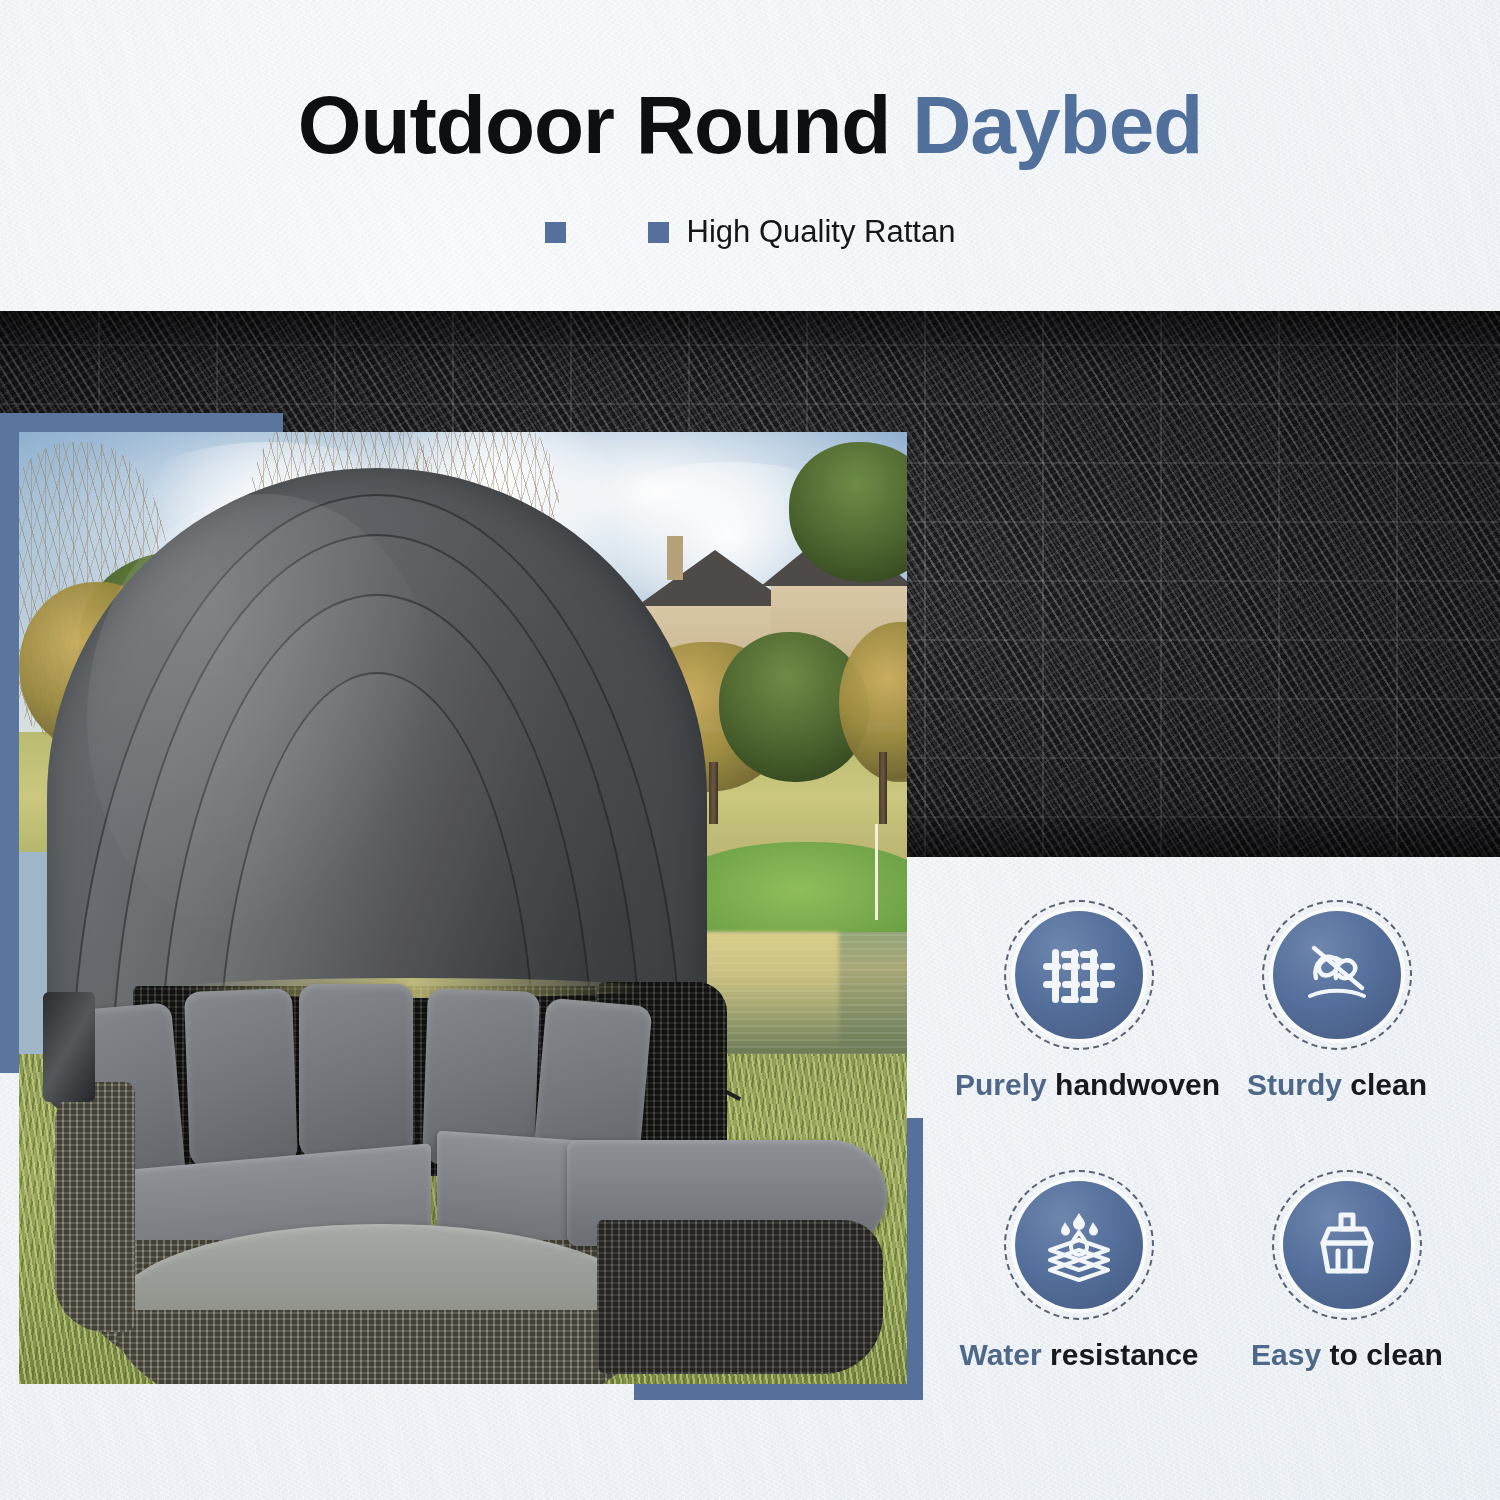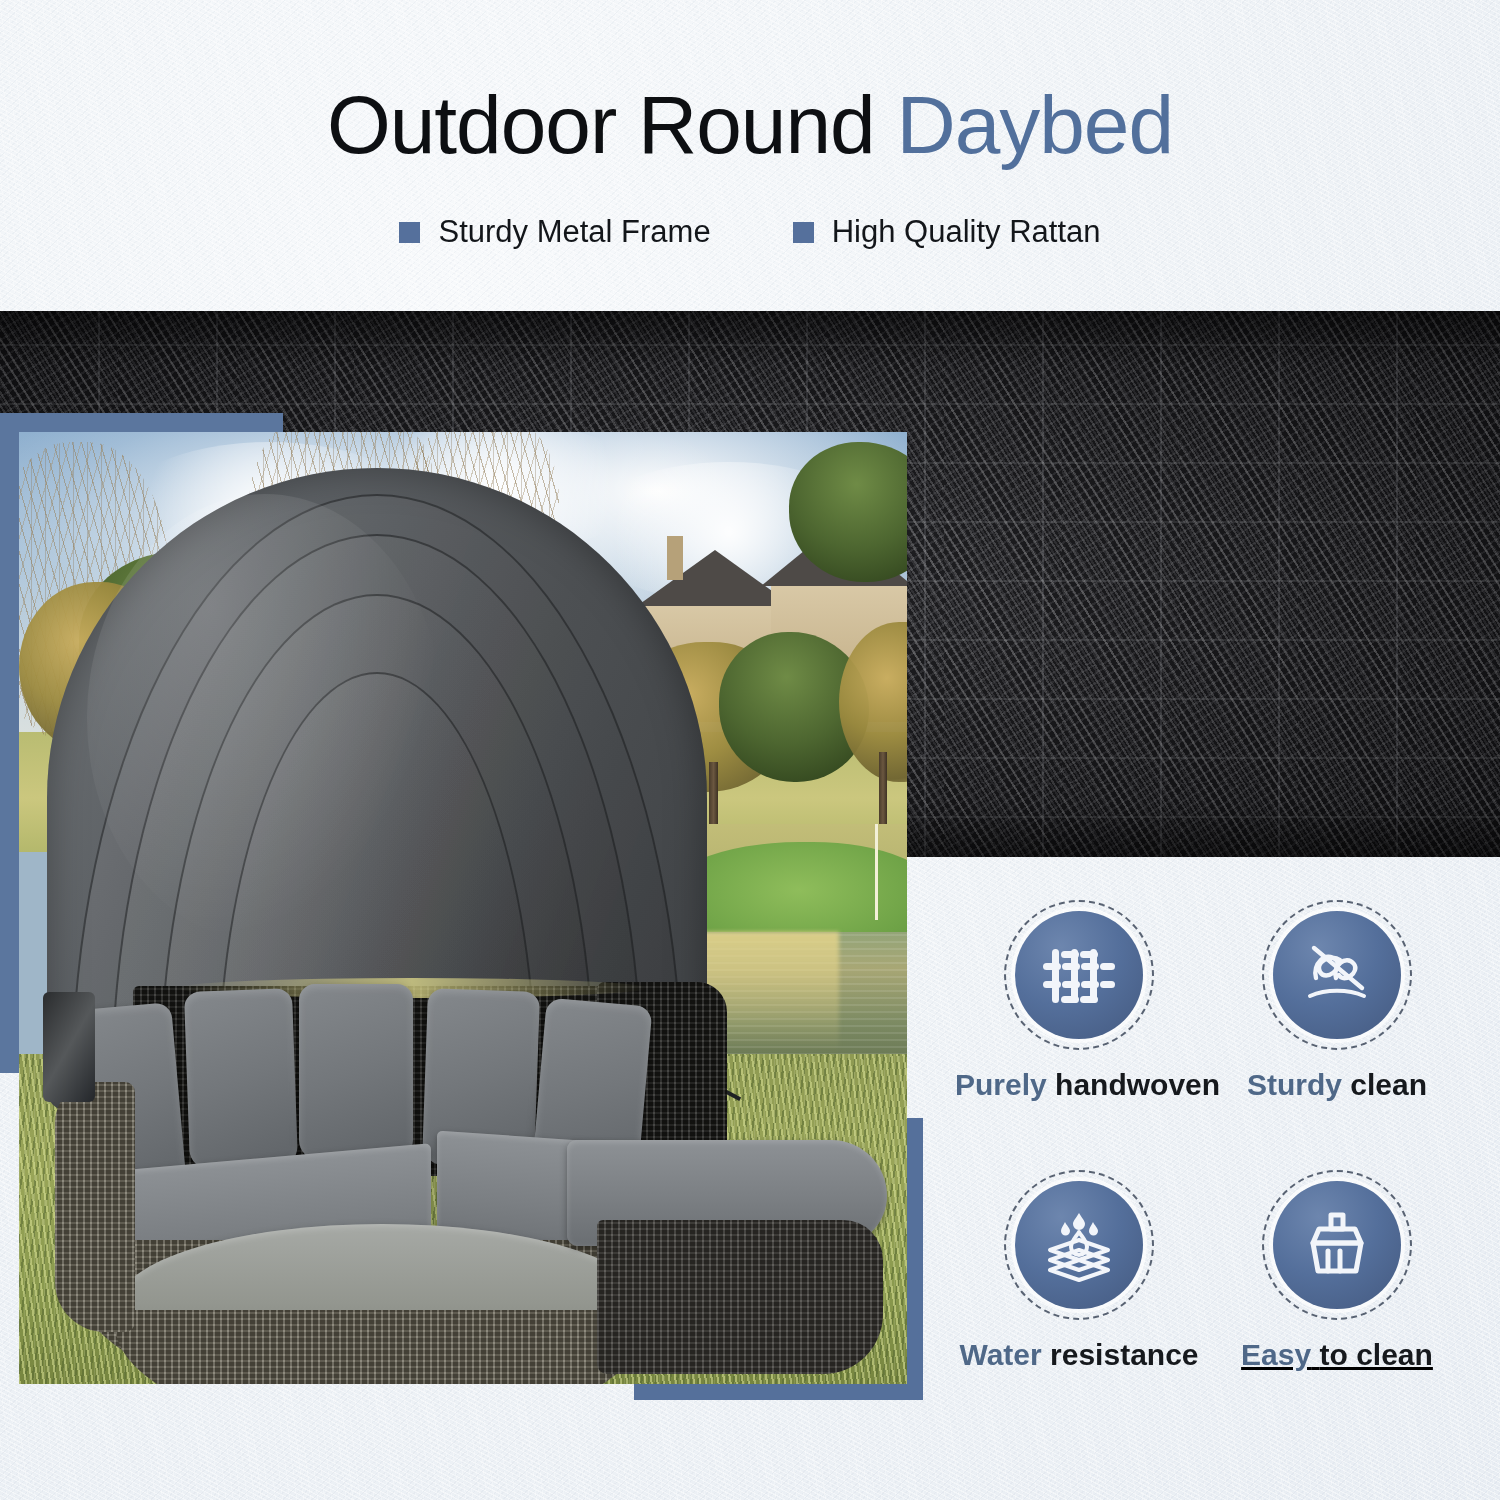--- a/index.html
+++ b/index.html
@@ -28,21 +28,21 @@
     opacity:.85;
     pointer-events:none;
   }
 
   
   #header { position:absolute; left:0; top:0; width:1500px; height:310px; }
 
   #title {
     position:absolute; left:0; top:84px; width:1500px;
     text-align:center;
-    font-size:82px; font-weight:normal;
+    font-size:82px; font-weight:bold;
     letter-spacing:-1px;
     line-height:1;
     white-space:nowrap;
   }
   #title .w1 { color:#0d0f12; }
   #title .w2 { color:#52709c; }
 
   #bullets {
     position:absolute; left:0; top:214px; width:1500px;
     display:flex; justify-content:center; align-items:center;
@@ -374,21 +374,20 @@
   <div id="header">
 
     <div id="title">
       <span class="w1">Outdoor Round</span>
       <span class="w2">Daybed</span>
     </div>
 
     <div id="bullets">
       <div class="bullet">
         <span class="sq"></span>
-        <span class="lbl">Sturdy Metal Frame</span>
       </div>
       <div class="bullet">
         <span class="sq"></span>
         <span class="lbl">High Quality Rattan</span>
       </div>
     </div>
 
   </div>
 
   <div id="rattan-band">
@@ -574,21 +573,21 @@
             </g>
           </svg>
         </div>
       </div>
       <div class="cap">
         <span class="a">Water</span>
         <span class="b">resistance</span>
       </div>
     </div>
 
-    <div class="feat" style="left:258px; top:270px;text-decoration:underline;">
+    <div class="feat" style="left:268px; top:270px;">
       <div class="circle-wrap">
         <div class="dashring"></div>
         <div class="disc"></div>
         <div class="glyph">
           <svg width="80" height="80" viewBox="0 0 80 80" aria-hidden="true">
             <g fill="none" stroke="#f2f5fa" stroke-width="5" stroke-linejoin="round" stroke-linecap="round">
               <path d="M34 10 h12 v14 h-12 z"></path>
               <path d="M22 24 h36 l6 14 H16 z"></path>
               <path d="M16 38 h48 l-5 28 H21 z"></path>
               <line x1="31" y1="46" x2="31" y2="66"></line>

